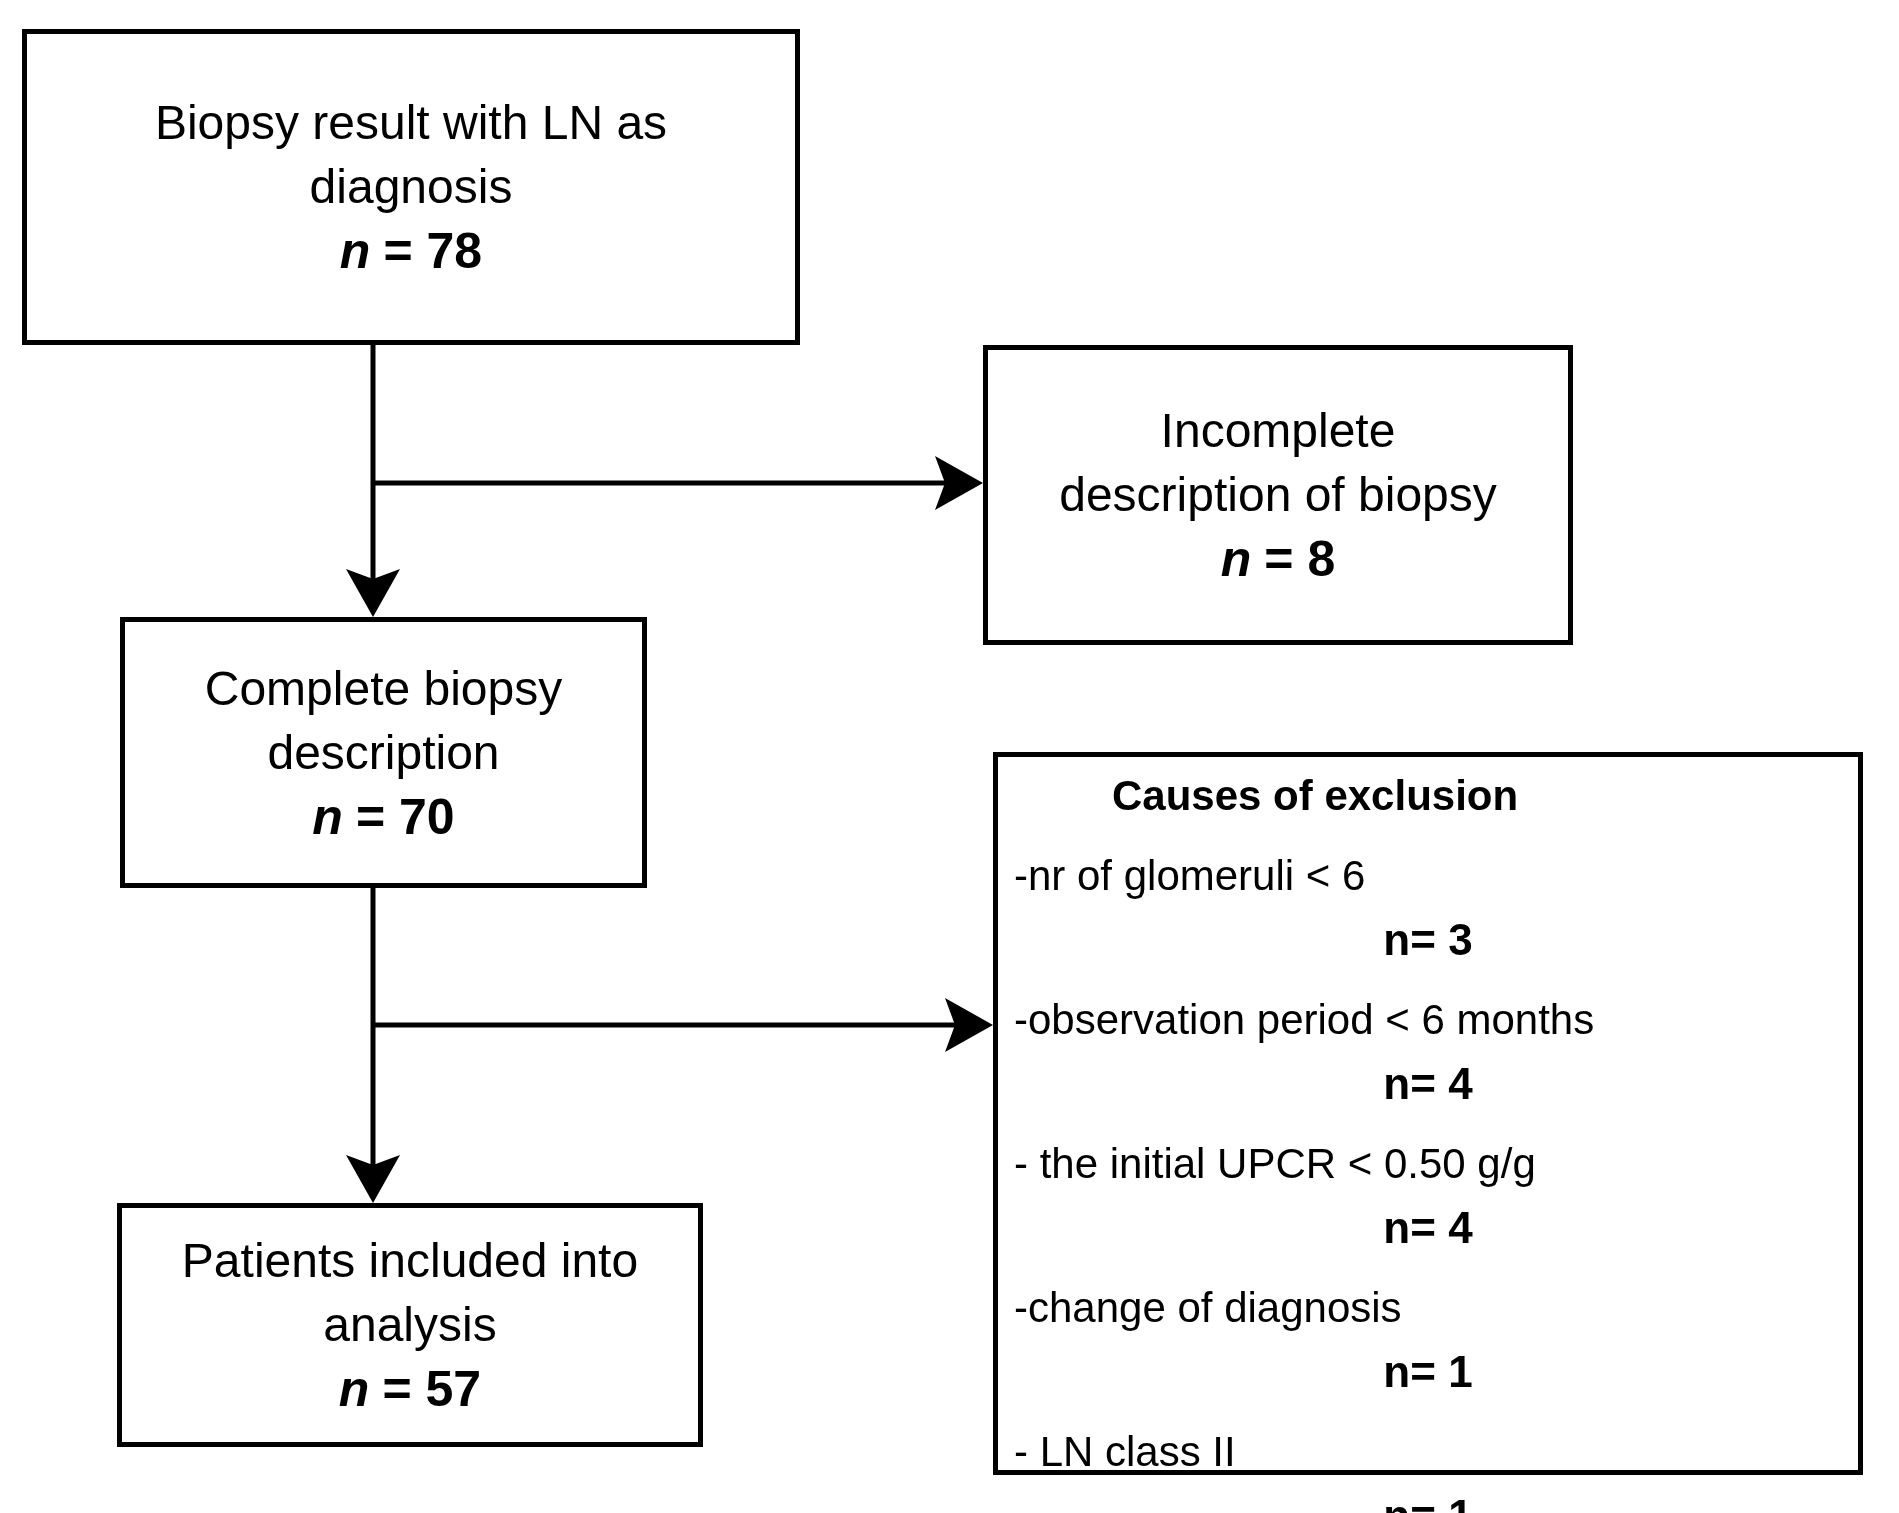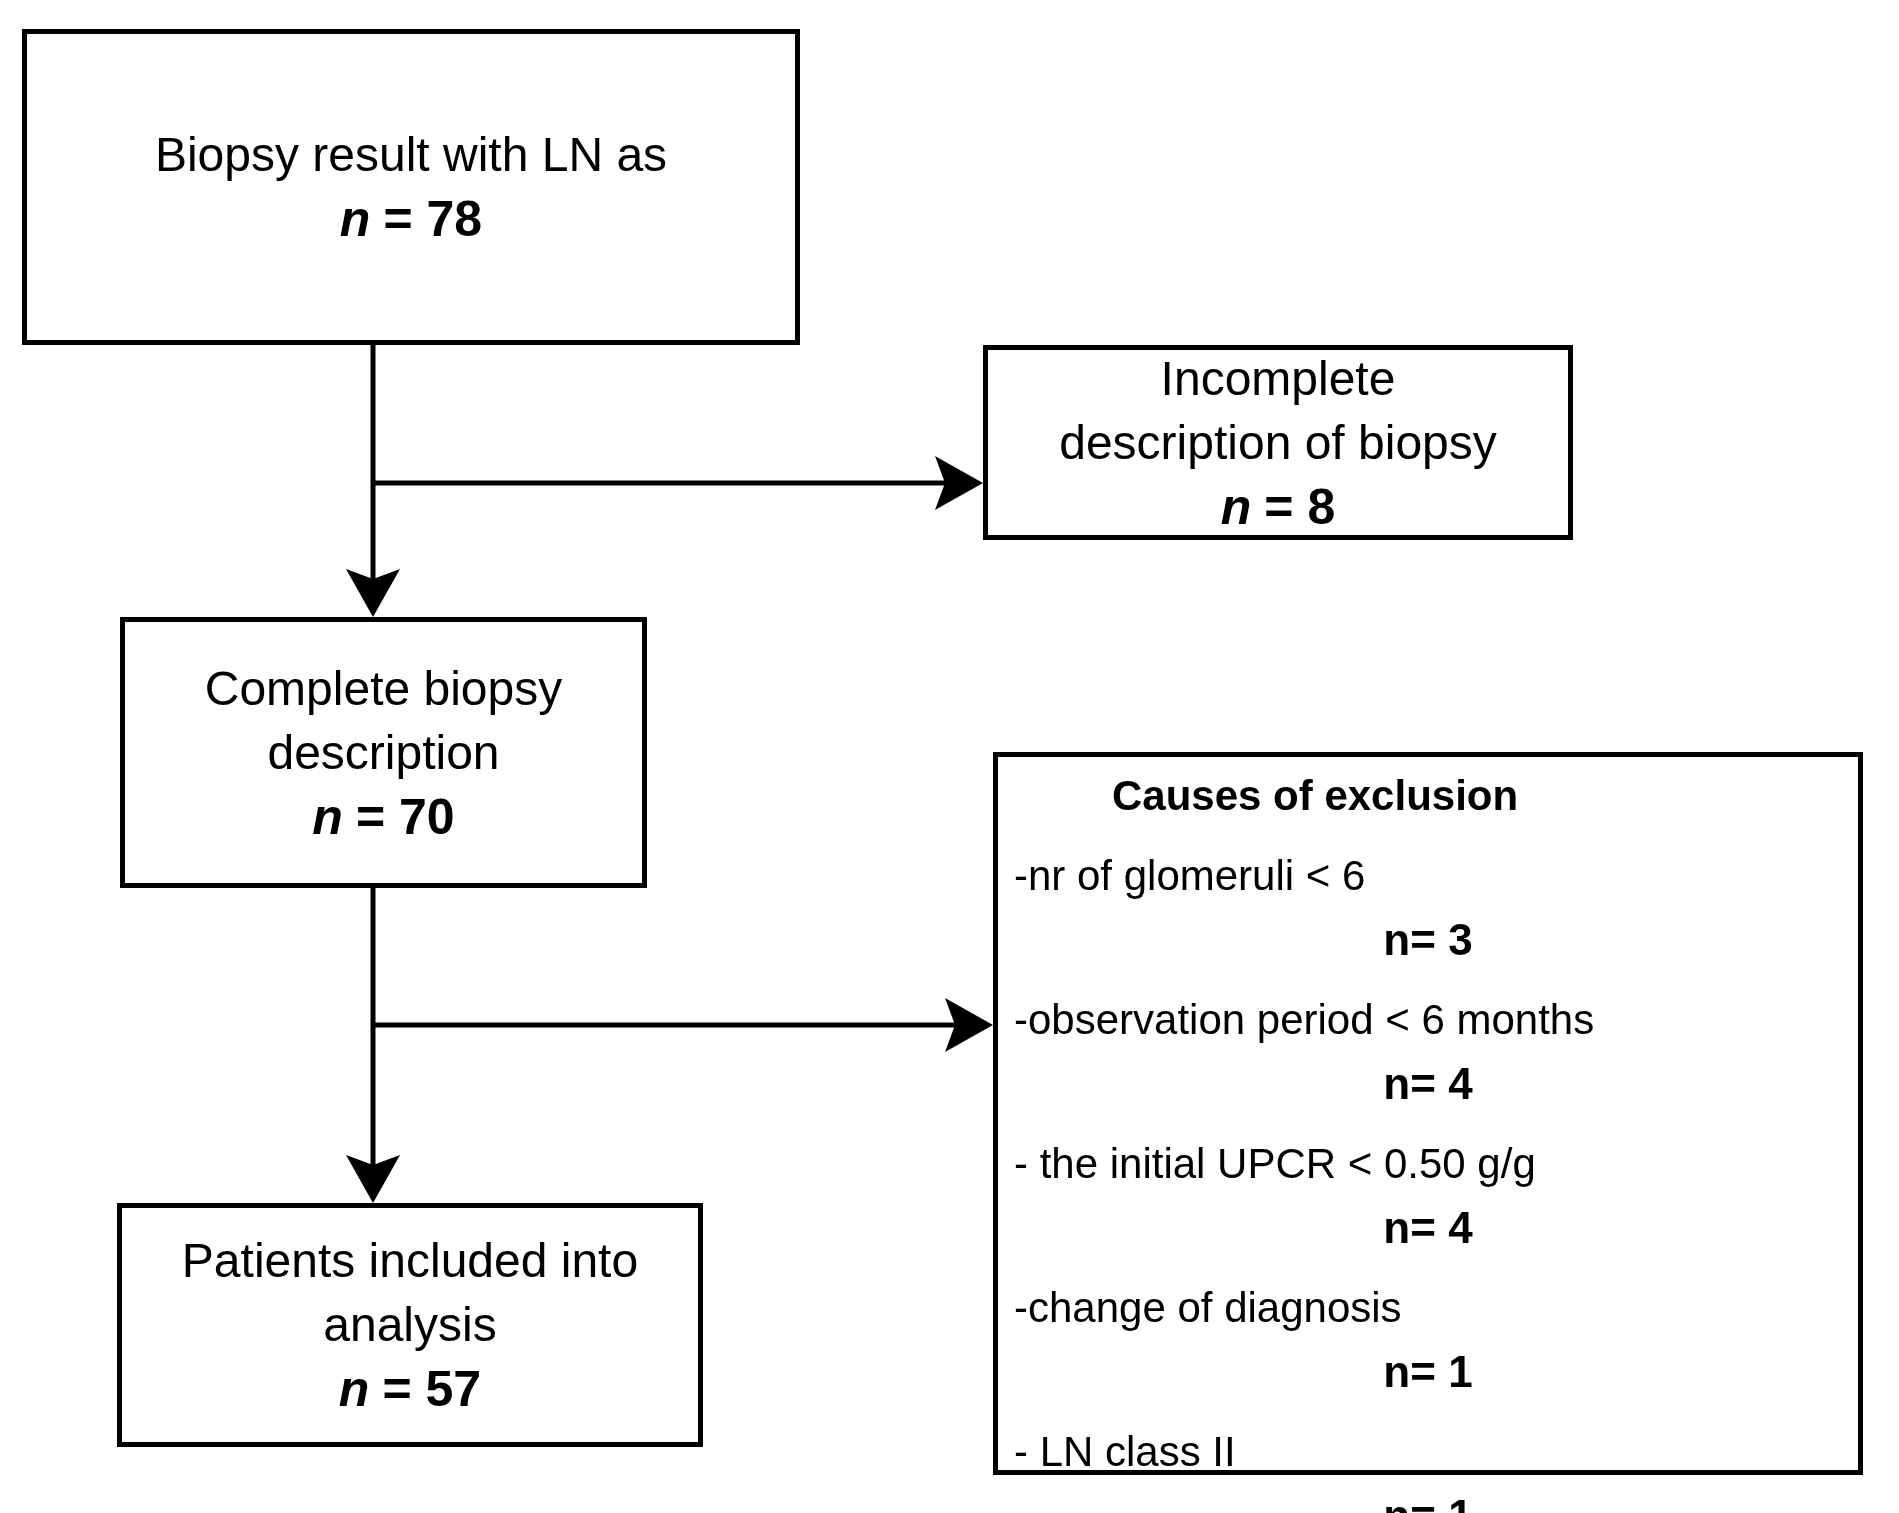--- a/index.html
+++ b/index.html
@@ -77,24 +77,25 @@
 
     <path class="conn" d="M373 888 L373 1166"></path>
     <path class="arrowhead" d="M373 1203 L346 1155 L373 1165 L400 1155 Z"></path>
 
     <path class="conn" d="M373 1025 L956 1025"></path>
     <path class="arrowhead" d="M993 1025 L945 998 L955 1025 L945 1052 Z"></path>
   </svg>
 
   <div class="box" style="left:22px;top:29px;width:778px;height:316px;">
     <div class="txtline">Biopsy result with LN as</div>
+    <div class="txtline">diagnosis</div>
     <div class="txtline nline"><span class="nlabel">n</span><span class="nv">= 78</span></div>
   </div>
 
-  <div class="box" style="left:983px;top:345px;width:590px;height:195px;">
+  <div class="box" style="left:983px;top:345px;width:590px;height:300px;">
     <div class="txtline">Incomplete</div>
     <div class="txtline">description of biopsy</div>
     <div class="txtline nline"><span class="nlabel">n</span><span class="nv">= 8</span></div>
   </div>
 
   <div class="box" style="left:120px;top:617px;width:527px;height:271px;text-align:center;">
     <div class="txtline">Complete biopsy</div>
     <div class="txtline">description</div>
     <div class="txtline nline"><span class="nlabel">n</span><span class="nv">= 70</span></div>
   </div>

